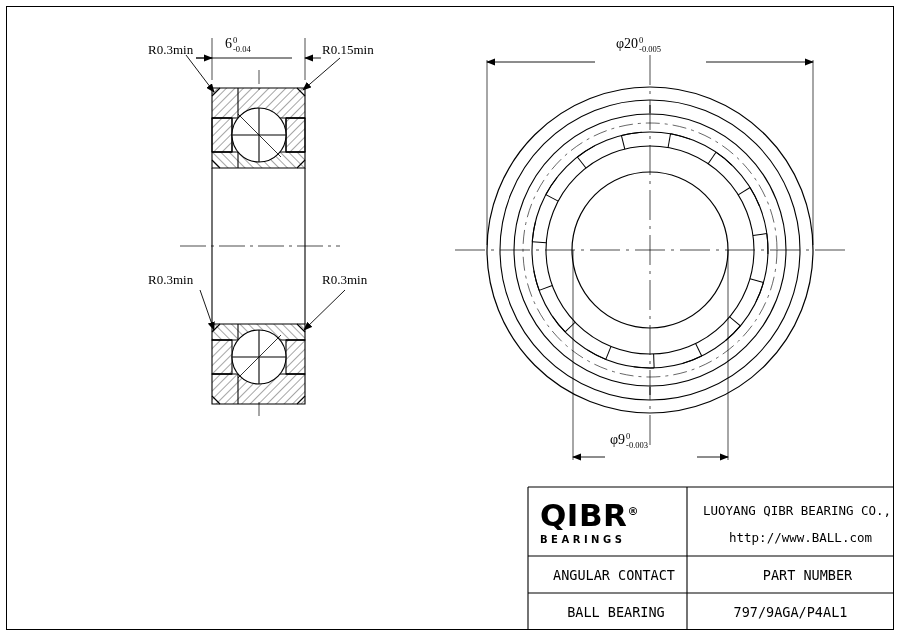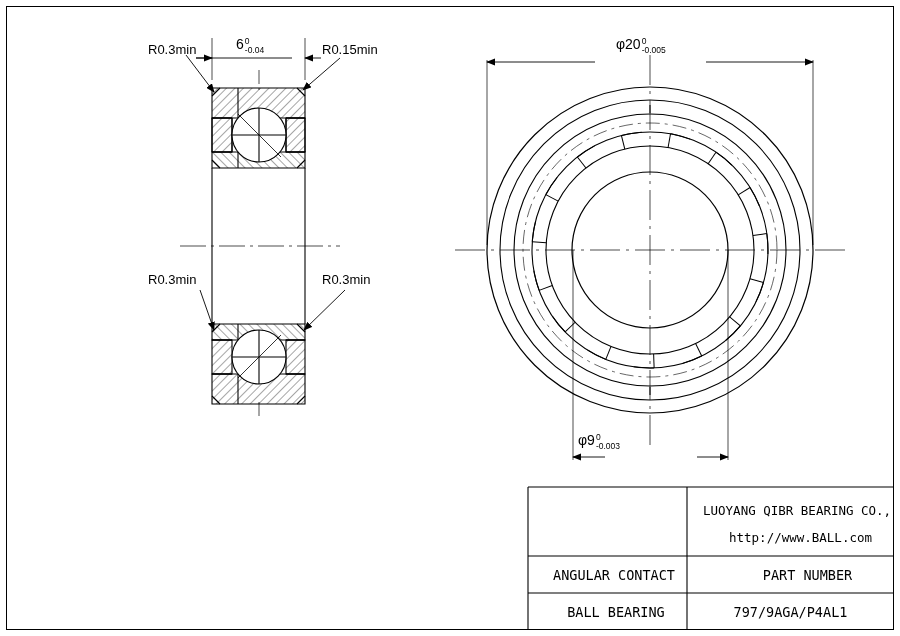--- a/index.html
+++ b/index.html
@@ -19,21 +19,21 @@
   .frame {
     position: absolute;
     left: 6px; top: 6px; width: 888px; height: 624px;
     border: 1px solid #000;
   }
   svg { position: absolute; left: 0; top: 0; }
 
   
   .lbl {
     position: absolute;
-    font-family: Liberation Sans, sans-serif;
+    font-family: Liberation Serif, serif;
     font-size: 13px;
     white-space: nowrap;
     letter-spacing: 0px;
   }
   .lbl .tol {
     display: inline-block;
     vertical-align: middle;
     font-size: 8.5px;
     line-height: 1.05;
     text-align: left;
@@ -287,32 +287,38 @@
         <line x1="687" y1="487" x2="687" y2="630"></line>
       </g>
     </g>
   </svg>
 
   <div class="lbl" style="left:148px; top:42px;">R0.3min</div>
   <div class="lbl" style="left:322px; top:42px;">R0.15min</div>
   <div class="lbl" style="left:148px; top:272px;">R0.3min</div>
   <div class="lbl" style="left:322px; top:272px;">R0.3min</div>
 
-  <div class="lbl" style="left:236px; top:36px;">
+  <div class="lbl" style="left:225px; top:36px;">
     <span class="big">6</span><span class="tol"><span>0</span><br><span>-0.04</span></span>
   </div>
 
   <div class="lbl" style="left:616px; top:36px;">
     <span class="big">φ20</span><span class="tol"><span>0</span><br><span>-0.005</span></span>
   </div>
 
-  <div class="lbl" style="left:578px; top:432px;">
+  <div class="lbl" style="left:610px; top:432px;">
     <span class="big">φ9</span><span class="tol"><span>0</span><br><span>-0.003</span></span>
   </div>
 
+  <div class="tb" style="left:540px; top:497px; width:140px;">
+    <div class="tb-logo">
+      <span>QIBR</span><span class="reg">®</span>
+    </div>
+    <div class="tb-sub">BEARINGS</div>
+  </div>
 
   <div class="tb tb-txt" style="left:703px; top:503px;">LUOYANG QIBR BEARING CO., LTD</div>
   <div class="tb tb-txt" style="left:729px; top:530px;">http://www.BALL.com</div>
 
   <div class="tb-cell" style="left:528px; top:556px; width:172px; height:37px;">ANGULAR CONTACT</div>
   <div class="tb-cell" style="left:528px; top:593px; width:176px; height:37px;">BALL BEARING</div>
   <div class="tb-cell" style="left:680px; top:556px; width:207px; height:37px;margin-left:24px;">PART  NUMBER</div>
   <div class="tb-cell" style="left:687px; top:593px; width:207px; height:37px;">797/9AGA/P4AL1</div>
 
 </div>

